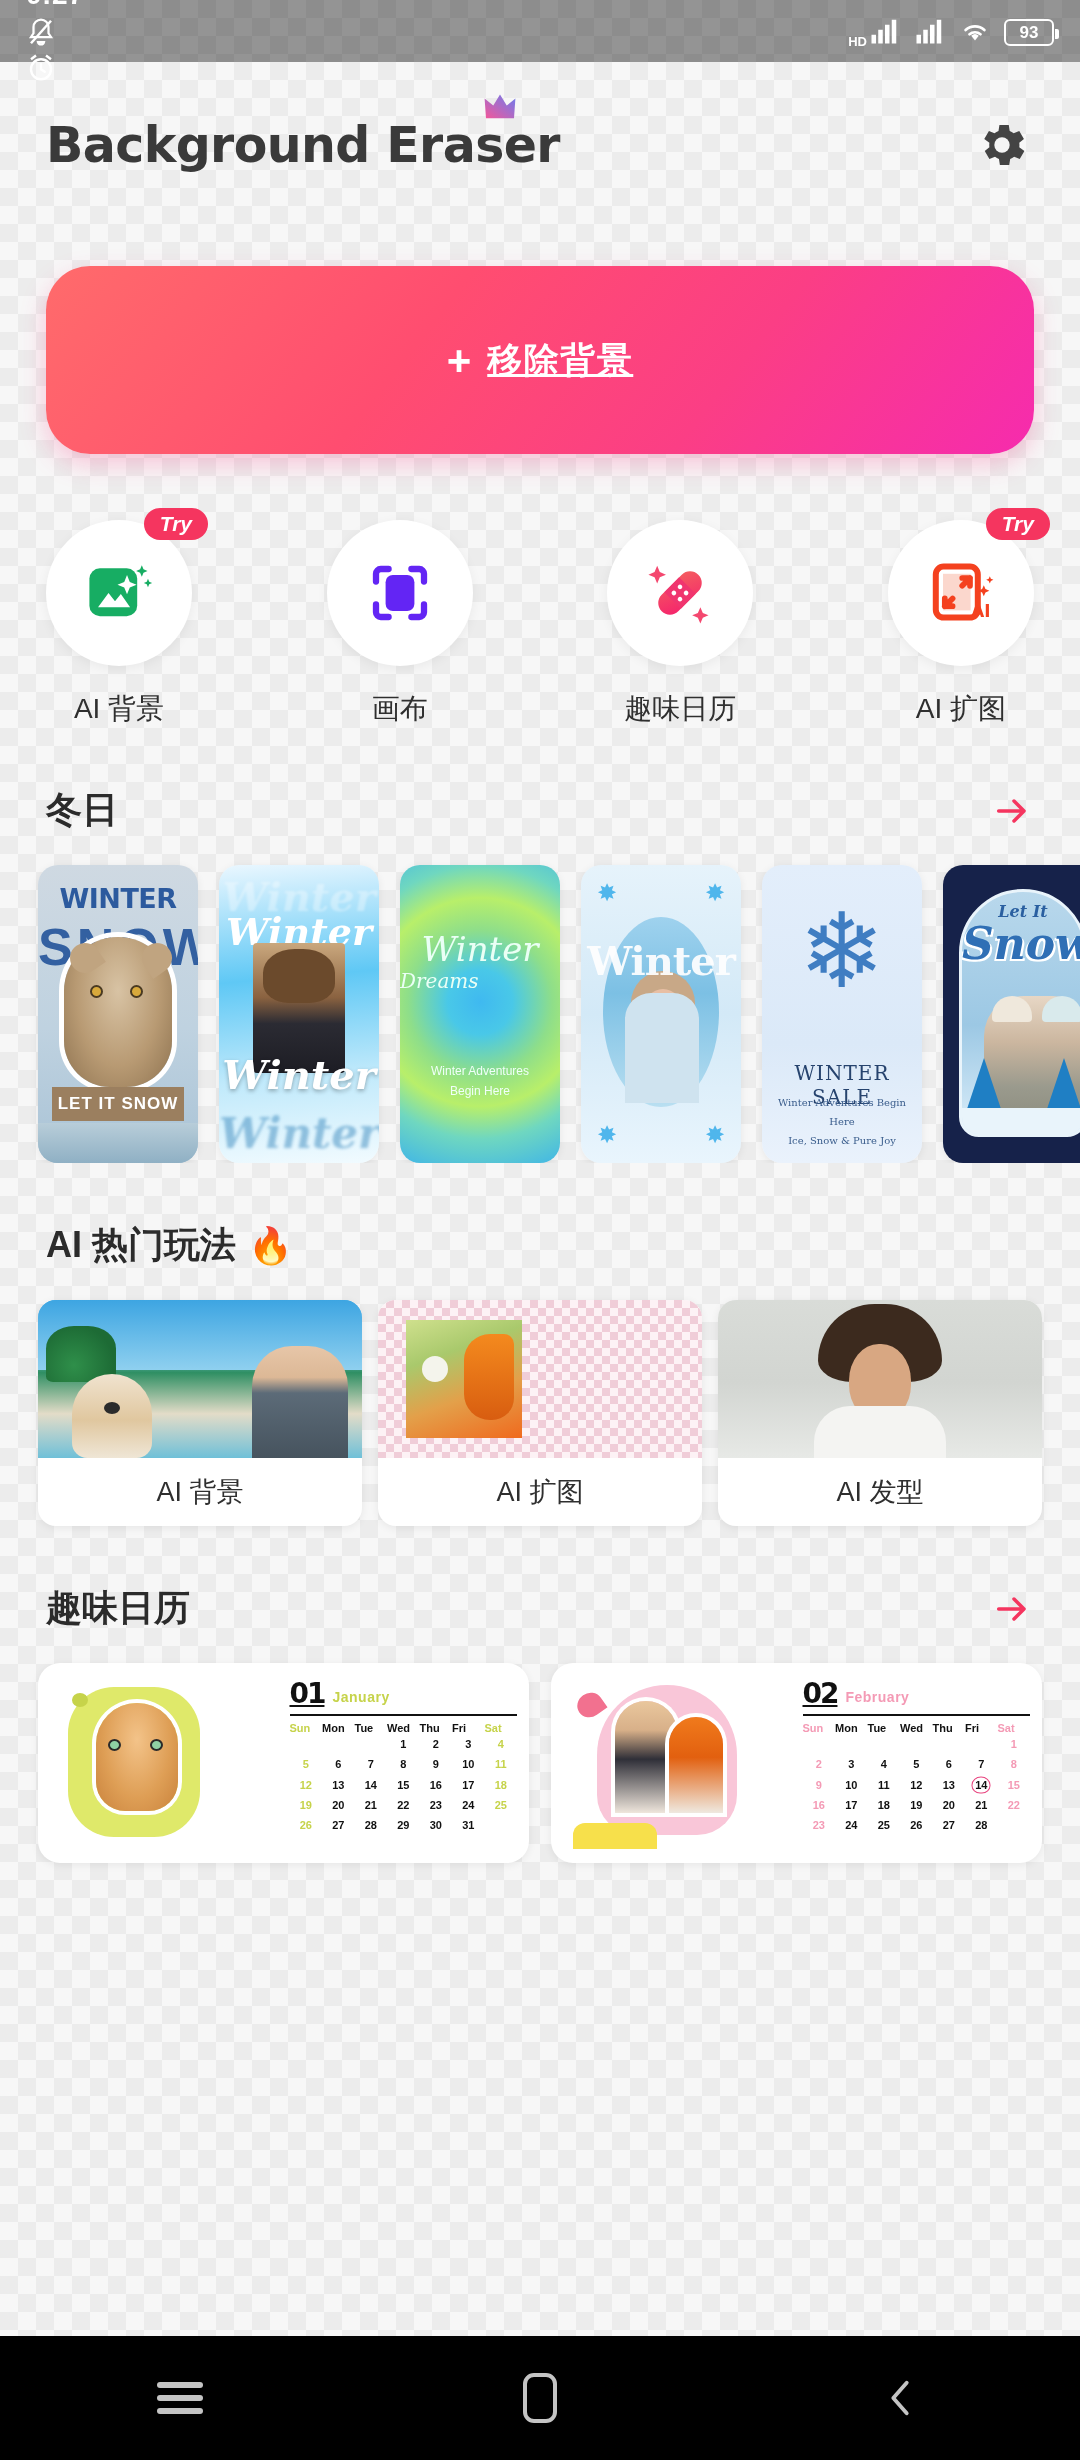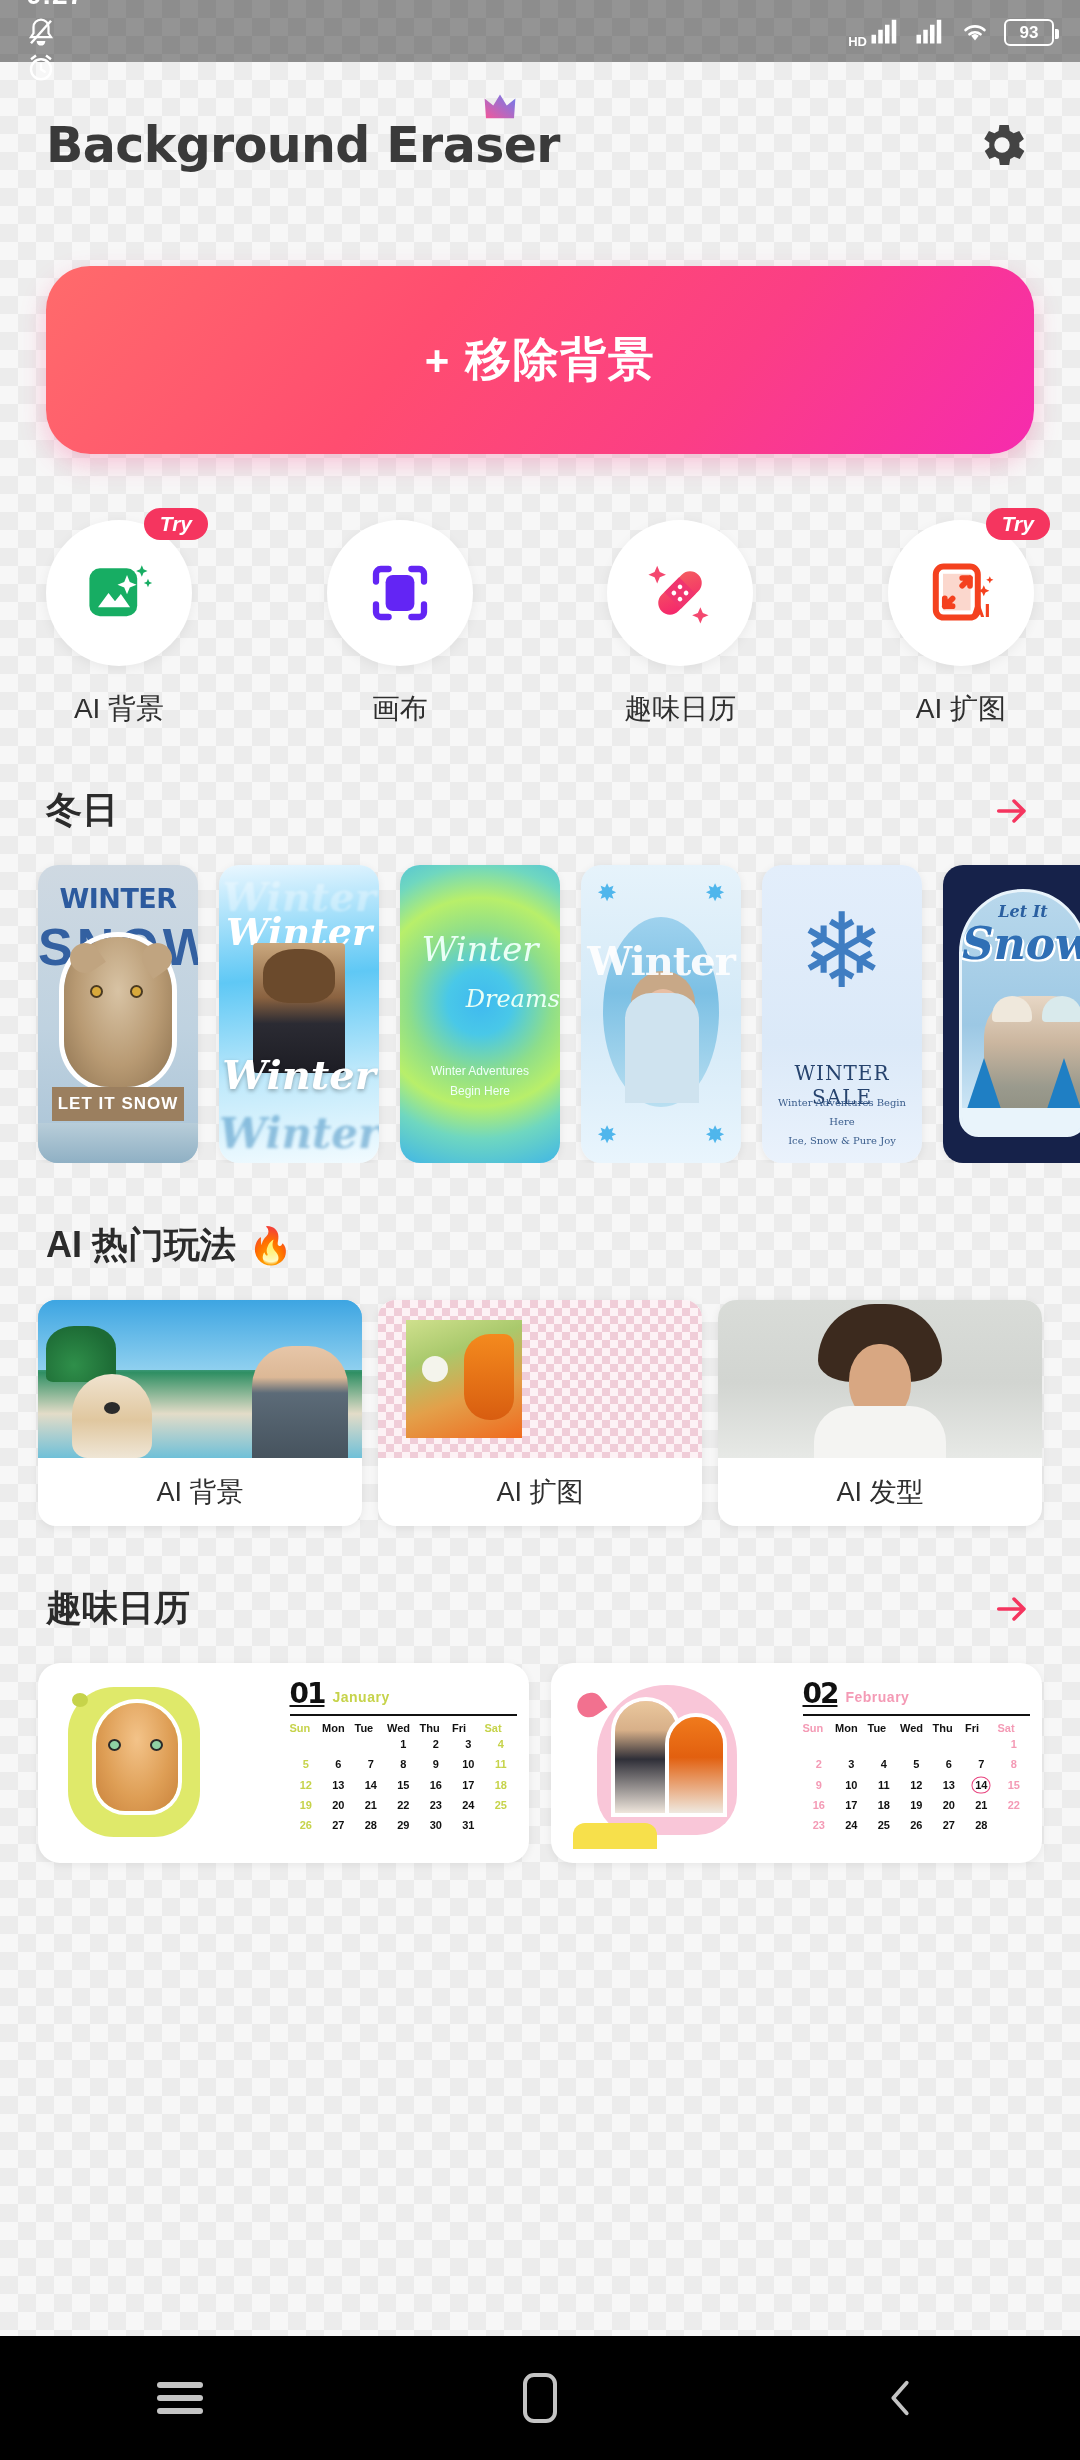--- a/index.html
+++ b/index.html
@@ -62,21 +62,21 @@
 
   
   .cta-wrap { padding:38px 46px 0 46px; }
   .cta {
     height:188px; border-radius:44px; display:flex; align-items:center; justify-content:center;
     background:linear-gradient(128deg,#ff6b6b 0%,#ff4d70 38%,#fb3e85 68%,#f62bae 100%);
     box-shadow:0 10px 26px rgba(248,62,133,0.28);
     gap:16px;
   }
   .cta-plus { color:#fff; font-size:42px; font-weight:700; line-height:1; margin-top:2px; }
-  .cta-label { color:#fff; font-size:46px; font-weight:700; letter-spacing:1.5px; }
+  .cta-label { color:#fff; font-size:35px; font-weight:700; letter-spacing:1.5px;text-decoration:underline; }
 
   
   .tools { display:flex; justify-content:space-between; padding:66px 36px 0 36px; }
   .tool { width:166px; display:flex; flex-direction:column; align-items:center; }
   .tool-circ-wrap { position:relative; width:146px; height:146px; }
   .tool-circ {
     width:146px; height:146px; border-radius:50%; background:#fff;
     display:flex; align-items:center; justify-content:center;
     box-shadow:0 3px 12px rgba(0,0,0,0.06);
   }
@@ -136,22 +136,22 @@
     background:linear-gradient(180deg,#caa87e 0%,#8a6240 42%,#2b2b33 62%,#1d1d24 100%);
     border-radius:4px; }
   .c2 .hair { position:absolute; top:84px; left:44px; width:72px; height:54px;
     background:#6b4a2c; border-radius:44% 44% 36% 36%; }
 
   
   .c3 { background:
       radial-gradient(circle at 50% 46%, #3fb9f0 0%, #49c8e8 18%, #8ede8a 40%, #b8ef6a 58%, #6fd7c0 76%, #41b6e6 100%); }
   .c3 .d1 { position:absolute; top:64px; width:100%; text-align:center;
     font-family:"DejaVu Serif",serif; font-style:italic; color:#eafff5; font-size:34px; }
-  .c3 .d2 { position:absolute; top:104px; width:100%; text-align:right;
-    font-family:"DejaVu Serif",serif; font-style:italic; color:#eafff5; font-size:24px;margin-top:16px; }
+  .c3 .d2 { position:absolute; top:104px; width:100%; text-align:left;
+    font-family:"DejaVu Serif",serif; font-style:italic; color:#eafff5; font-size:20px; }
   .c3 .d3 { position:absolute; top:196px; width:100%; text-align:center; color:#f0fff9;
     font-size:12px; line-height:1.7; padding:0 14px; }
 
   
   .c4 { background:linear-gradient(180deg,#e6f3fb 0%,#d3e9f7 50%,#e9f5fd 100%); }
   .c4 .oval { position:absolute; top:52px; left:22px; width:116px; height:190px;
     border-radius:58px/95px; background:linear-gradient(180deg,#9fd2ee 0%,#7cc0e4 40%,#b9dff1 100%); }
   .c4 .wtxt { position:absolute; top:72px; width:100%; text-align:center;
     font-size:40px; font-weight:800; color:#fff; font-family:"DejaVu Serif",serif; opacity:.92; letter-spacing:-1px; }
   .c4 .coat { position:absolute; top:128px; left:44px; width:74px; height:110px;

